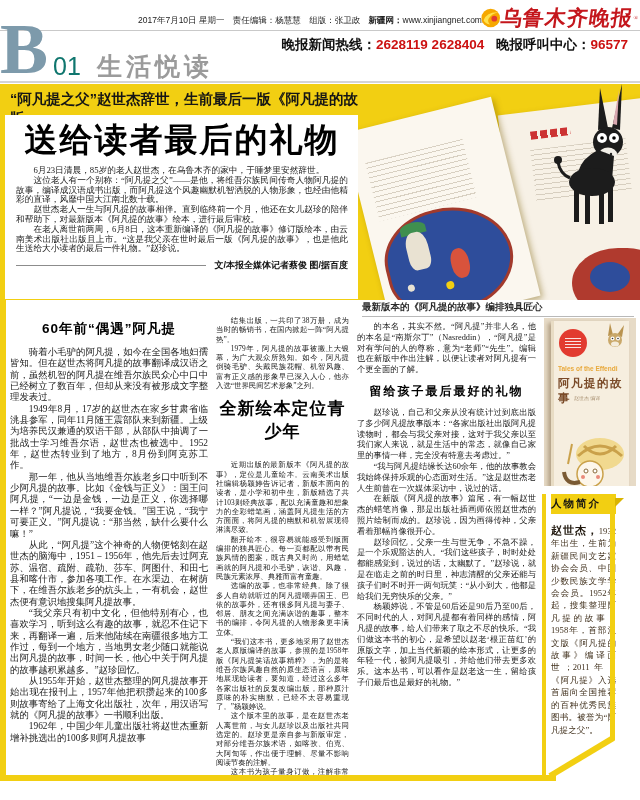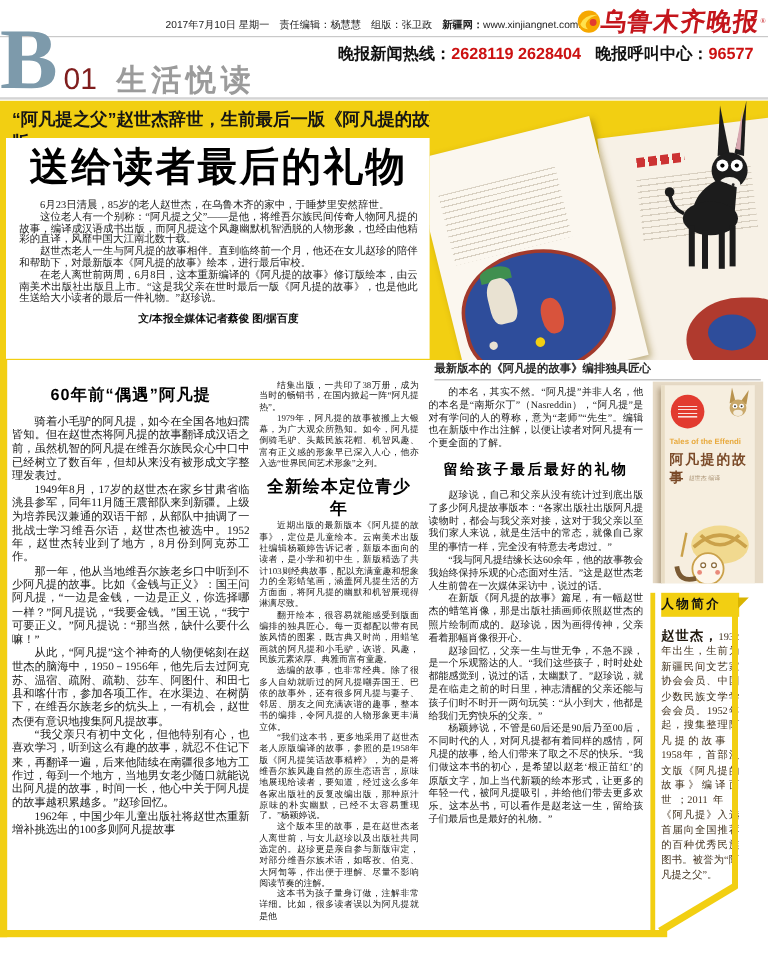--- a/index.html
+++ b/index.html
@@ -15,37 +15,37 @@
   .logo-wrap { position:absolute; left:480px; top:3px; width:158px; height:30px; display:flex; align-items:center; }
   .paper-name { color:#c4161c; font-weight:bold; font-size:21px; letter-spacing:1px;
                 transform:skewX(-8deg); font-family:"Liberation Serif", serif; white-space:nowrap; }
   .reg { font-size:6px; color:#c4161c; vertical-align:top; }
   .rule1 { position:absolute; left:0; top:30px; width:640px; height:1px; background:#c9c9c9; }
   .hotline { position:absolute; right:4px; top:36px; font-size:13.5px; font-weight:bold;
              font-family:"Liberation Sans", sans-serif; color:#111; white-space:nowrap; }
   .hotline .red { color:#cc1111; margin-right:8px;text-align:center; }
   .sec-letter { position:absolute; left:0px; top:14px; font-size:72px; line-height:70px; font-weight:bold;
                 color:#7d9aab; font-family:"Liberation Serif", serif; }
-  .sec-num { position:absolute; left:53px; top:52px; font-size:25px; color:#7f1d1d;
+  .sec-num { position:absolute; left:53px; top:52px; font-size:25px; color:#0f766e;
              font-family:"Liberation Sans", sans-serif; }
   .sec-name { position:absolute; left:97px; top:50px; font-size:25px; font-weight:bold; color:#9b9b9b;
               letter-spacing:4px; font-family:"Liberation Sans", sans-serif; }
   .rule2 { position:absolute; left:0; top:81px; width:640px; height:2px; background:#d4d4d4; }
 
   
   .banner { position:absolute; left:0; top:84px; width:640px; height:216px; background:#f2cf12; }
   .kicker { position:absolute; left:10px; top:6px; width:430px; font-size:14.5px; font-weight:bold;
             color:#151515; font-family:"Liberation Sans", sans-serif; }
 
   .article-box { position:absolute; left:5px; top:31px; width:354px; height:184px; background:#fff;
                  padding:5px 11px 4px; overflow:hidden; }
   .headline { text-align:center; font-size:33px; font-weight:bold; letter-spacing:2px; color:#000;
               line-height:40px; margin-bottom:6px; font-family:"Liberation Serif", serif; }
   .intro p { font-size:8.7px; line-height:9.8px; text-indent:2em; text-align:justify; color:#222; }
-  .byline-row { display:flex; align-items:center; margin-top:5px;flex-direction:column; }
+  .byline-row { display:flex; align-items:center; margin-top:5px; }
   .byline-rule { flex:1; height:1px; background:#8c8c8c; margin-right:8px; }
   .byline { font-size:9px; font-weight:bold; color:#111; font-family:"Liberation Sans", sans-serif; }
 
   
   .photo { position:absolute; left:358px; top:0; width:282px; height:216px; background:#f2cf12; overflow:hidden; }
   .page-l { position:absolute; left:8px; top:28px; width:152px; height:205px; background:#fbf7ef;
             transform:rotate(-14deg); box-shadow:2px 3px 6px rgba(120,90,0,.45); }
   .page-r { position:absolute; left:152px; top:22px; width:145px; height:210px; background:#f7f1e6;
             transform:rotate(-7deg); box-shadow:2px 3px 6px rgba(120,90,0,.35); }
   .tiny-lines { background:repeating-linear-gradient(#cfc6b6 0 1px, transparent 1px 5px); opacity:.8; }
@@ -74,21 +74,21 @@
              border-bottom:1px solid #b9b9b9; }
 
   
   .col { position:absolute; overflow:hidden; color:#1a1a1a; }
   .col h3 { font-family:"Liberation Sans", sans-serif; text-align:center; color:#000; font-weight:bold; }
   .col p { text-indent:2em; text-align:justify; }
   .col1 { left:10px; top:316px; width:198px; height:459px; }
   .col1 h3 { font-size:13.5px; letter-spacing:1px; margin:4px 0 9px;text-align:center; }
   .col1 p { font-size:9.4px; line-height:11.35px; }
   .col2 { left:216px; top:316px; width:133px; height:459px; }
-  .col2 h3 { font-size:14px; letter-spacing:1px; margin:7px 0 0; }
+  .col2 h3 { font-size:17px; letter-spacing:1px; margin:7px 0 17px; }
   .col2 p { font-size:7.4px; line-height:9.3px; }
   .col3 { left:357px; top:322px; width:179px; height:452px; }
   .col3 h3 { font-size:12px; letter-spacing:2px; margin:7px 0 8px; }
   .col3 p { font-size:8.3px; line-height:10.8px; }
 
   
   .cover-photo { position:absolute; left:544px; top:318px; width:92px; height:168px; background:#e7dbc7; overflow:hidden; }
   .cover { position:absolute; left:7px; top:3px; width:78px; height:177px; background:#f6eedf;
            box-shadow:-3px 2px 4px rgba(90,60,20,.35); border-left:3px solid #e8dcc4; }
   .badge { position:absolute; left:5px; top:8px; width:28px; height:28px; background:#e23b30; border-radius:50%; }
@@ -214,22 +214,23 @@
     </div>
   </div>
 
   <div class="caption">最新版本的《阿凡提的故事》编排独具匠心</div>
 
   <div class="col col1">
     <h3>60年前“偶遇”阿凡提</h3>
     <p>骑着小毛驴的阿凡提，如今在全国各地妇孺皆知。但在赵世杰将阿凡提的故事翻译成汉语之前，虽然机智的阿凡提在维吾尔族民众心中口中已经树立了数百年，但却从来没有被形成文字整理发表过。</p>
     <p>1949年8月，17岁的赵世杰在家乡甘肃省临洮县参军，同年11月随王震部队来到新疆。上级为培养民汉兼通的双语干部，从部队中抽调了一批战士学习维吾尔语，赵世杰也被选中。1952年，赵世杰转业到了地方，8月份到阿克苏工作。</p>
     <p>那一年，他从当地维吾尔族老乡口中听到不少阿凡提的故事。比如《金钱与正义》：国王问阿凡提，“一边是金钱，一边是正义，你选择哪一样？”阿凡提说，“我要金钱。”国王说，“我宁可要正义。”阿凡提说：“那当然，缺什么要什么嘛！”</p>
-    <p>从此，“阿凡提”这个神奇的人物便铭刻在赵世杰的脑海中，1950－1956年，他先后去过阿克苏、温宿、疏附、疏勒、莎车、阿图什、和田七县和喀什市，参加各项工作。在水渠边、在树荫下，在维吾尔族老乡的炕头上，一有机会，赵世杰便有意识地搜集阿凡提故事。</p>
+    <p>从此，“阿凡提”这个神奇的人物便铭刻在赵世杰的脑海中，1951－1956年，他先后去过阿克苏、温宿、疏附、疏勒、莎车、阿图什、和田七县和喀什市，参加各项工作。在水渠边、在树荫下，在维吾尔族老乡的炕头上，一有机会，赵世杰便有意识地搜集阿凡提故事。</p>
     <p>“我父亲只有初中文化，但他特别有心，也喜欢学习，听到这么有趣的故事，就忍不住记下来，再翻译一遍，后来他陆续在南疆很多地方工作过，每到一个地方，当地男女老少随口就能说出阿凡提的故事，时间一长，他心中关于阿凡提的故事越积累越多。”赵珍回忆。</p>
+    <p>从1955年开始，赵世杰整理的阿凡提故事开始出现在报刊上，1957年他把积攒起来的100多则故事寄给了上海文化出版社，次年，用汉语写就的《阿凡提的故事》一书顺利出版。</p>
     <p>1962年，中国少年儿童出版社将赵世杰重新增补挑选出的100多则阿凡提故事</p>
   </div>
 
   <div class="col col2">
     <p>结集出版，一共印了38万册，成为当时的畅销书，在国内掀起一阵“阿凡提热”。</p>
     <p>1979年，阿凡提的故事被搬上大银幕，为广大观众所熟知。如今，阿凡提倒骑毛驴、头戴民族花帽、机智风趣、富有正义感的形象早已深入人心，他亦入选“世界民间艺术形象”之列。</p>
     <h3>全新绘本定位青少年</h3>
     <p>近期出版的最新版本《阿凡提的故事》，定位是儿童绘本。云南美术出版社编辑杨颖婷告诉记者，新版本面向的读者，是小学和初中生，新版精选了共计103则经典故事，配以充满童趣和想象力的全彩蜡笔画，涵盖阿凡提生活的方方面面，将阿凡提的幽默和机智展现得淋漓尽致。</p>
     <p>翻开绘本，很容易就能感受到版面编排的独具匠心。每一页都配以带有民族风情的图案，既古典又时尚，用蜡笔画就的阿凡提和小毛驴，诙谐、风趣，民族元素浓厚、典雅而富有童趣。</p>
     <p>选编的故事，也非常经典。除了很多人自幼就听过的阿凡提嘲弄国王、巴依的故事外，还有很多阿凡提与妻子、邻居、朋友之间充满诙谐的趣事，整本书的编排，令阿凡提的人物形象更丰满立体。</p>

